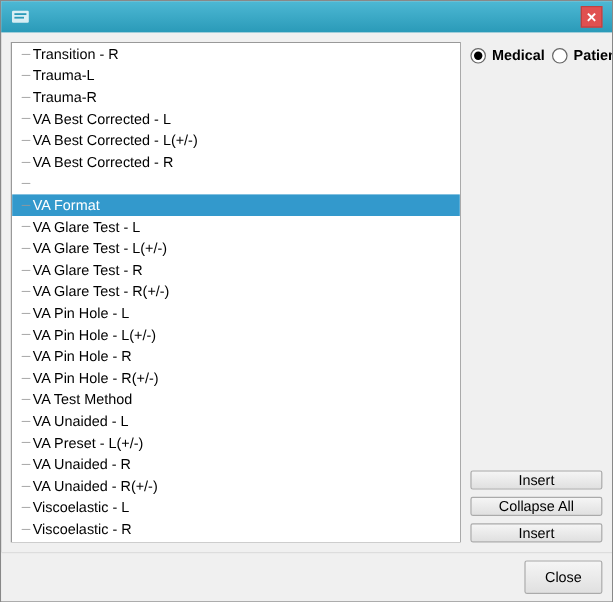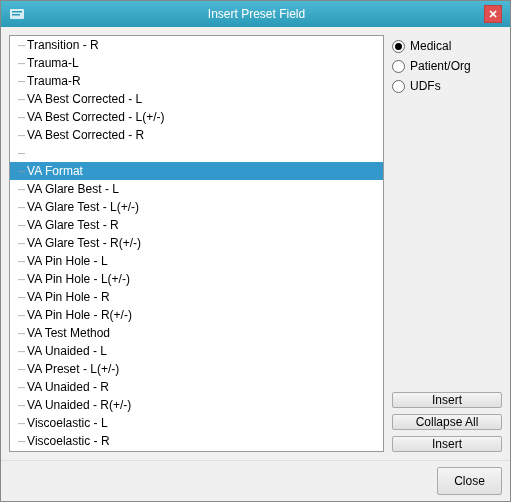--- a/index.html
+++ b/index.html
@@ -95,24 +95,25 @@
     }
     .right-panel {
       width: 110px;
       display: flex;
       flex-direction: column;
       gap: 4px;
       flex-shrink: 0;
     }
     .radio-group {
       display: flex;
-      flex-direction: column;
+      flex-direction: row;
       gap: 6px;
       margin-bottom: 8px;
       padding-top: 4px;
+      font-weight: bold;
     }
     .radio-item {
       display: flex;
       align-items: center;
       gap: 5px;
       cursor: pointer;
     }
     .radio-circle {
       width: 13px;
       height: 13px;
@@ -190,21 +191,20 @@
 <div class="window">
 
   <div class="title-bar">
     <div class="title-bar-left">
       <svg class="title-bar-icon" viewBox="0 0 16 16">
         <rect x="1" y="3" width="14" height="10" rx="1" fill="white" opacity="0.8"></rect>
         <rect x="3" y="5" width="10" height="1.5" fill="#2a9ab8"></rect>
         <rect x="3" y="8" width="8" height="1.5" fill="#2a9ab8"></rect>
       </svg>
     </div>
-    <span class="title-bar-text">Insert Preset Field</span>
     <div class="close-btn">✕</div>
   </div>
 
   <div class="content">
 
     <div class="tree-panel">
 
     <div class="tree-item">
           <span class="tree-dash">─ </span>
           <span>Transition - R</span>
@@ -231,21 +231,21 @@
         </div>
         <div class="tree-item">
           <span class="tree-dash">─ </span>
         </div>
         <div class="tree-item selected">
           <span class="tree-dash">─ </span>
           <span>VA Format</span>
         </div>
         <div class="tree-item">
           <span class="tree-dash">─ </span>
-          <span>VA Glare Best - L</span>
+          <span>VA Glare Test - L</span>
         </div>
         <div class="tree-item">
           <span class="tree-dash">─ </span>
           <span>VA Glare Test - L(+/-)</span>
         </div>
         <div class="tree-item">
           <span class="tree-dash">─ </span>
           <span>VA Glare Test - R</span>
         </div>
         <div class="tree-item">

